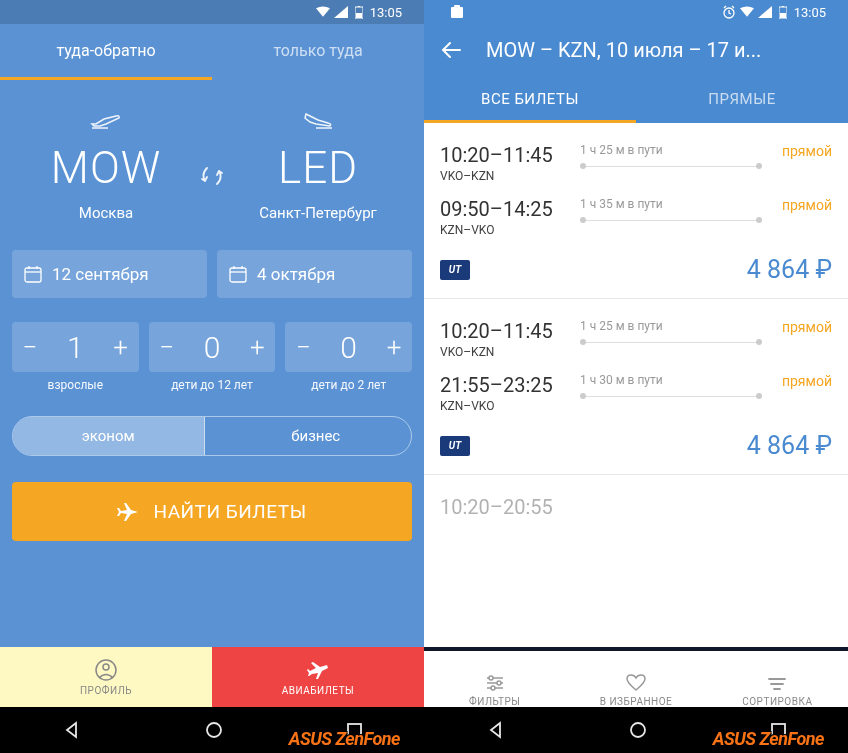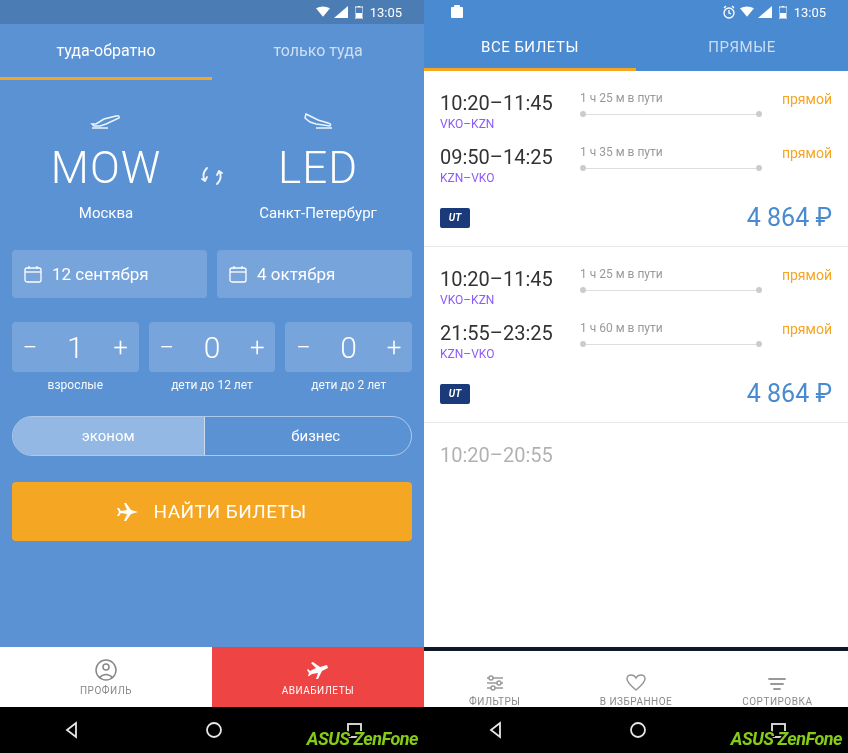--- a/index.html
+++ b/index.html
@@ -35,43 +35,43 @@
 
   .cabin { display: flex; margin: 18px 12px 0; border: 1px solid rgba(255,255,255,0.5); border-radius: 24px; overflow: hidden; gap: 16px; }
   .cabin-opt { flex: 1; text-align: center; padding: 10px 0; color: #fff; font-size: 15px; }
   .cabin-opt.active { background: rgba(255,255,255,0.35); }
   .cabin-opt:first-child { border-right: 1px solid rgba(255,255,255,0.5); }
 
   .search-btn { margin: 26px 12px 0; background: #f5a623; color: #fff; border-radius: 4px; padding: 18px 0; display: flex; gap: 14px; align-items: center; justify-content: center; font-size: 19px; letter-spacing: 0.5px; }
 
   .bottomnav { margin-top: auto; display: flex; height: 60px; }
   .bottomnav-item { flex: 1; display: flex; flex-direction: column; align-items: center; justify-content: center; gap: 4px; font-size: 10px; letter-spacing: 0.5px; }
-  .bnav-dark .bottomnav-item { background: #ffffff; color: #888; }
+  .bnav-dark .bottomnav-item { background: #fef9c3; color: #888; }
   .bnav-dark .bottomnav-item.active { background: #ef4444; color: #fff; }
   .bnav-light { border-top: 4px solid #0f172a; align-items: flex-end; }
   .bnav-light .bottomnav-item { background: #fff; color: #888; }
 
   .androidnav { height: 46px; background: #000; display: flex; justify-content: space-around; align-items: center; position: relative; }
   .androidnav svg { opacity: 0.9; }
-  .watermark { position: absolute; right: 6px; bottom: 4px; font-size: 18px; font-style: italic; font-weight: bold; color: #84cc16; text-shadow: 1px 1px 0 #000, -1px -1px 0 #000, 1px -1px 0 #000, -1px 1px 0 #000; letter-spacing: -0.5px; text-align: right; }
+  .watermark { position: absolute; right: 24px; bottom: 4px; font-size: 18px; font-style: italic; font-weight: bold; color: #f97316; text-shadow: 1px 1px 0 #000, -1px -1px 0 #000, 1px -1px 0 #000, -1px 1px 0 #000; letter-spacing: -0.5px; text-align: right; }
 
   
   .screen-right .statusbar { background: #4a8ad0; }
   .appbar { background: #4a8ad0; color: #fff; padding: 14px 16px; display: flex; align-items: center; gap: 24px; font-size: 20px; }
   .appbar-title { white-space: nowrap; overflow: hidden; text-overflow: ellipsis; }
   .result-tabs { display: flex; background: #4a8ad0; }
   .result-tab { flex: 1; text-align: center; padding: 14px 0 12px; color: rgba(255,255,255,0.7); font-size: 15px; letter-spacing: 0.5px; border-bottom: 3px solid transparent; }
   .result-tab.active { color: #fff; border-bottom-color: #f5a623; }
 
   .results { flex: 1; overflow: hidden; background: #fff; }
   .card { border-bottom: 1px solid #e8e8e8; padding: 16px 16px 14px; }
   .leg { display: flex; align-items: flex-start; padding: 4px 0 10px; }
   .leg-times { flex: 0 0 140px; }
   .leg-times .tm { font-size: 20px; color: #333; }
-  .leg-times .rt { font-size: 12px; color: #8b5cf6; margin-top: 2px; }
+  .leg-times .rt { font-size: 12px; color: #404040; margin-top: 2px; }
   .leg-mid { flex: 1; }
   .leg-dur { font-size: 12px; color: #999; }
   .leg-line { margin-top: 6px; display: flex; align-items: center; }
   .dot { width: 6px; height: 6px; border-radius: 50%; background: #ccc; }
   .line { flex: 1; height: 1px; background: #ddd; }
   .leg-tag { flex: 0 0 70px; text-align: right; color: #f5a623; font-size: 14px; }
   .card-price { display: flex; align-items: center; margin-top: 8px; gap: 8px; }
   .airline-logo { width: 30px; height: 20px; background: #1a3a7a; border-radius: 2px; color: #fff; font-size: 10px; font-style: italic; display: flex; align-items: center; justify-content: center; font-weight: bold; }
   .price { margin-left: auto; font-size: 25px; color: #4a8ad0; font-weight: 400; }
   .card-partial { opacity: 0.95; }
@@ -269,20 +269,28 @@
     <span class="sicon">
         <svg width="8" height="13" viewBox="0 0 8 13">
           <rect x="0" y="1" width="8" height="12" fill="none" stroke="#fff" stroke-width="1"></rect>
           <rect x="3" y="0" width="2" height="1" fill="#fff"></rect>
           <rect x="1" y="7" width="6" height="5" fill="#fff"></rect>
         </svg>
       </span>
     <span>13:05</span>
   </div>
 
+  <div class="appbar">
+    <span>
+        <svg width="22" height="22" viewBox="0 0 22 22">
+          <path d="M10 4 L3 11 L10 18 M3 11 L20 11" stroke="#fff" stroke-width="2" fill="none" stroke-linecap="round"></path>
+        </svg>
+      </span>
+    <div class="appbar-title">MOW – KZN, 10 июля – 17 и...</div>
+  </div>
 
   <div class="result-tabs">
     <div class="result-tab active">ВСЕ БИЛЕТЫ</div>
     <div class="result-tab">ПРЯМЫЕ</div>
   </div>
 
   <div class="results">
     <div class="card">
       <div class="leg">
         <div class="leg-times">
@@ -335,21 +343,21 @@
             </div>
           </div>
         <div class="leg-tag">прямой</div>
       </div>
       <div class="leg">
         <div class="leg-times">
             <div class="tm">21:55–23:25</div>
             <div class="rt">KZN–VKO</div>
           </div>
         <div class="leg-mid">
-            <div class="leg-dur">1 ч 60 м в пути</div>
+            <div class="leg-dur">1 ч 30 м в пути</div>
             <div class="leg-line">
               <span class="dot"></span>
               <span class="line"></span>
               <span class="dot"></span>
             </div>
           </div>
         <div class="leg-tag">прямой</div>
       </div>
       <div class="card-price">
         <div class="airline-logo">UT</div>

